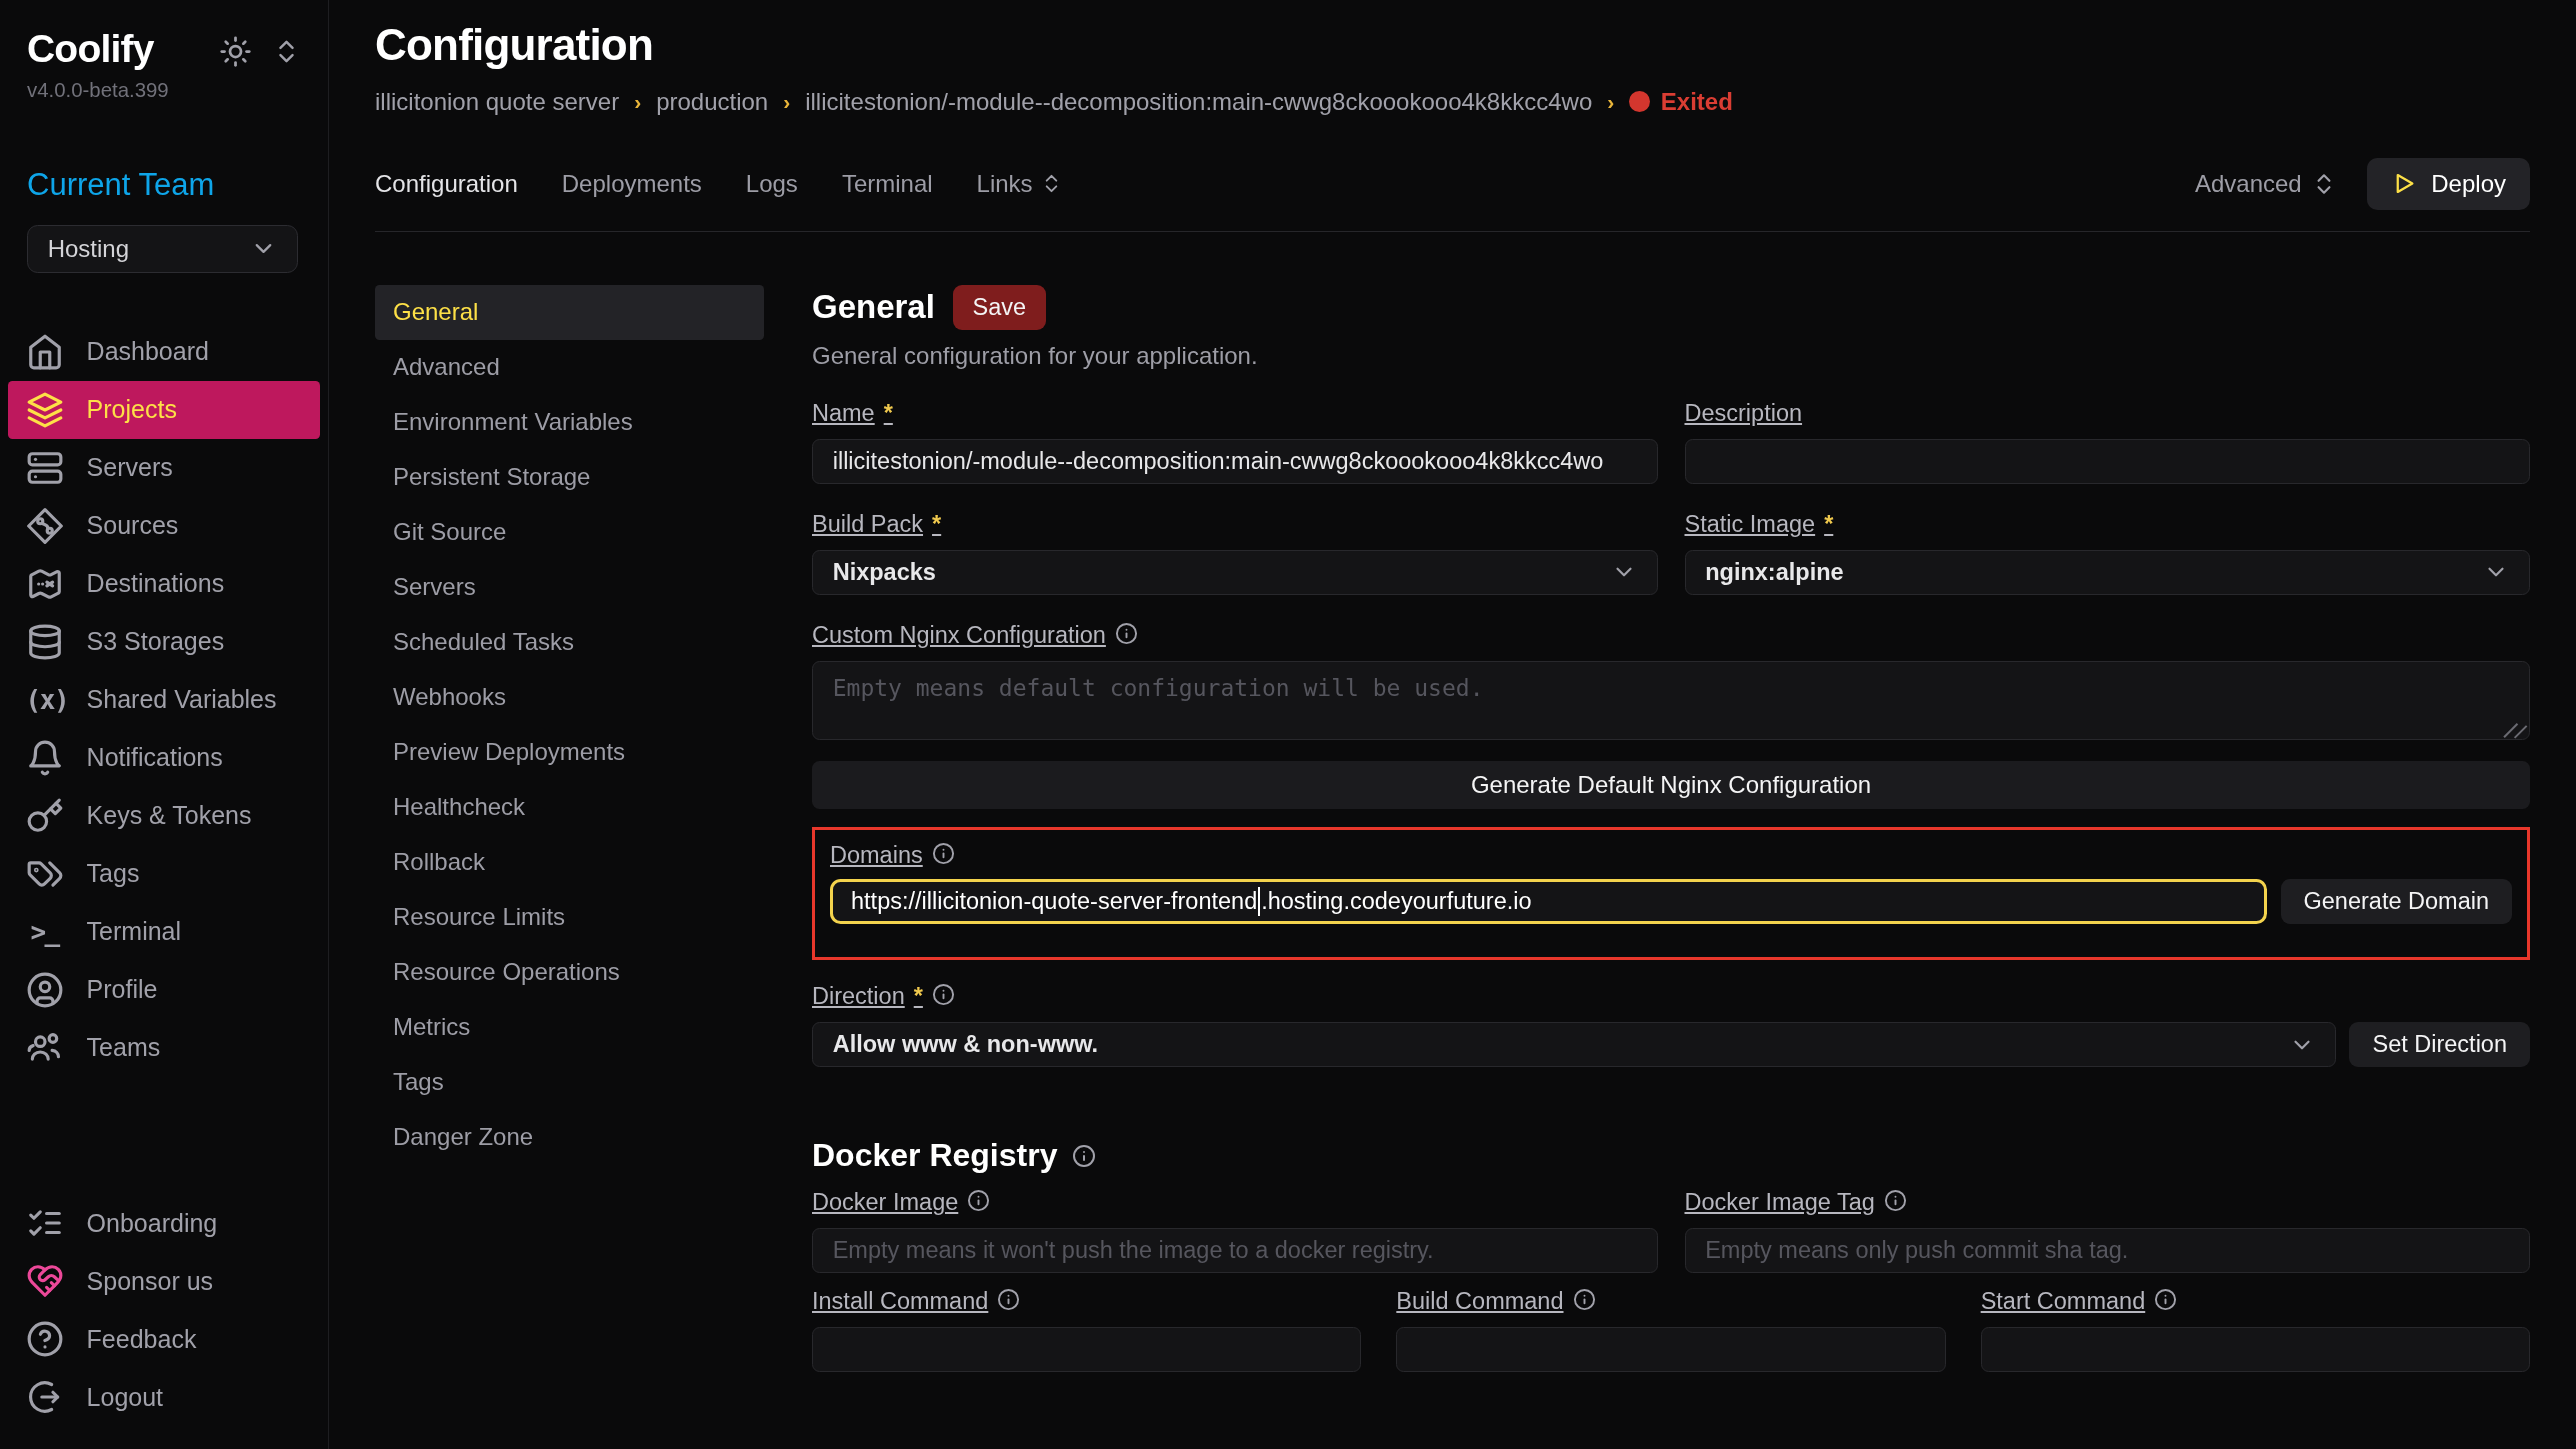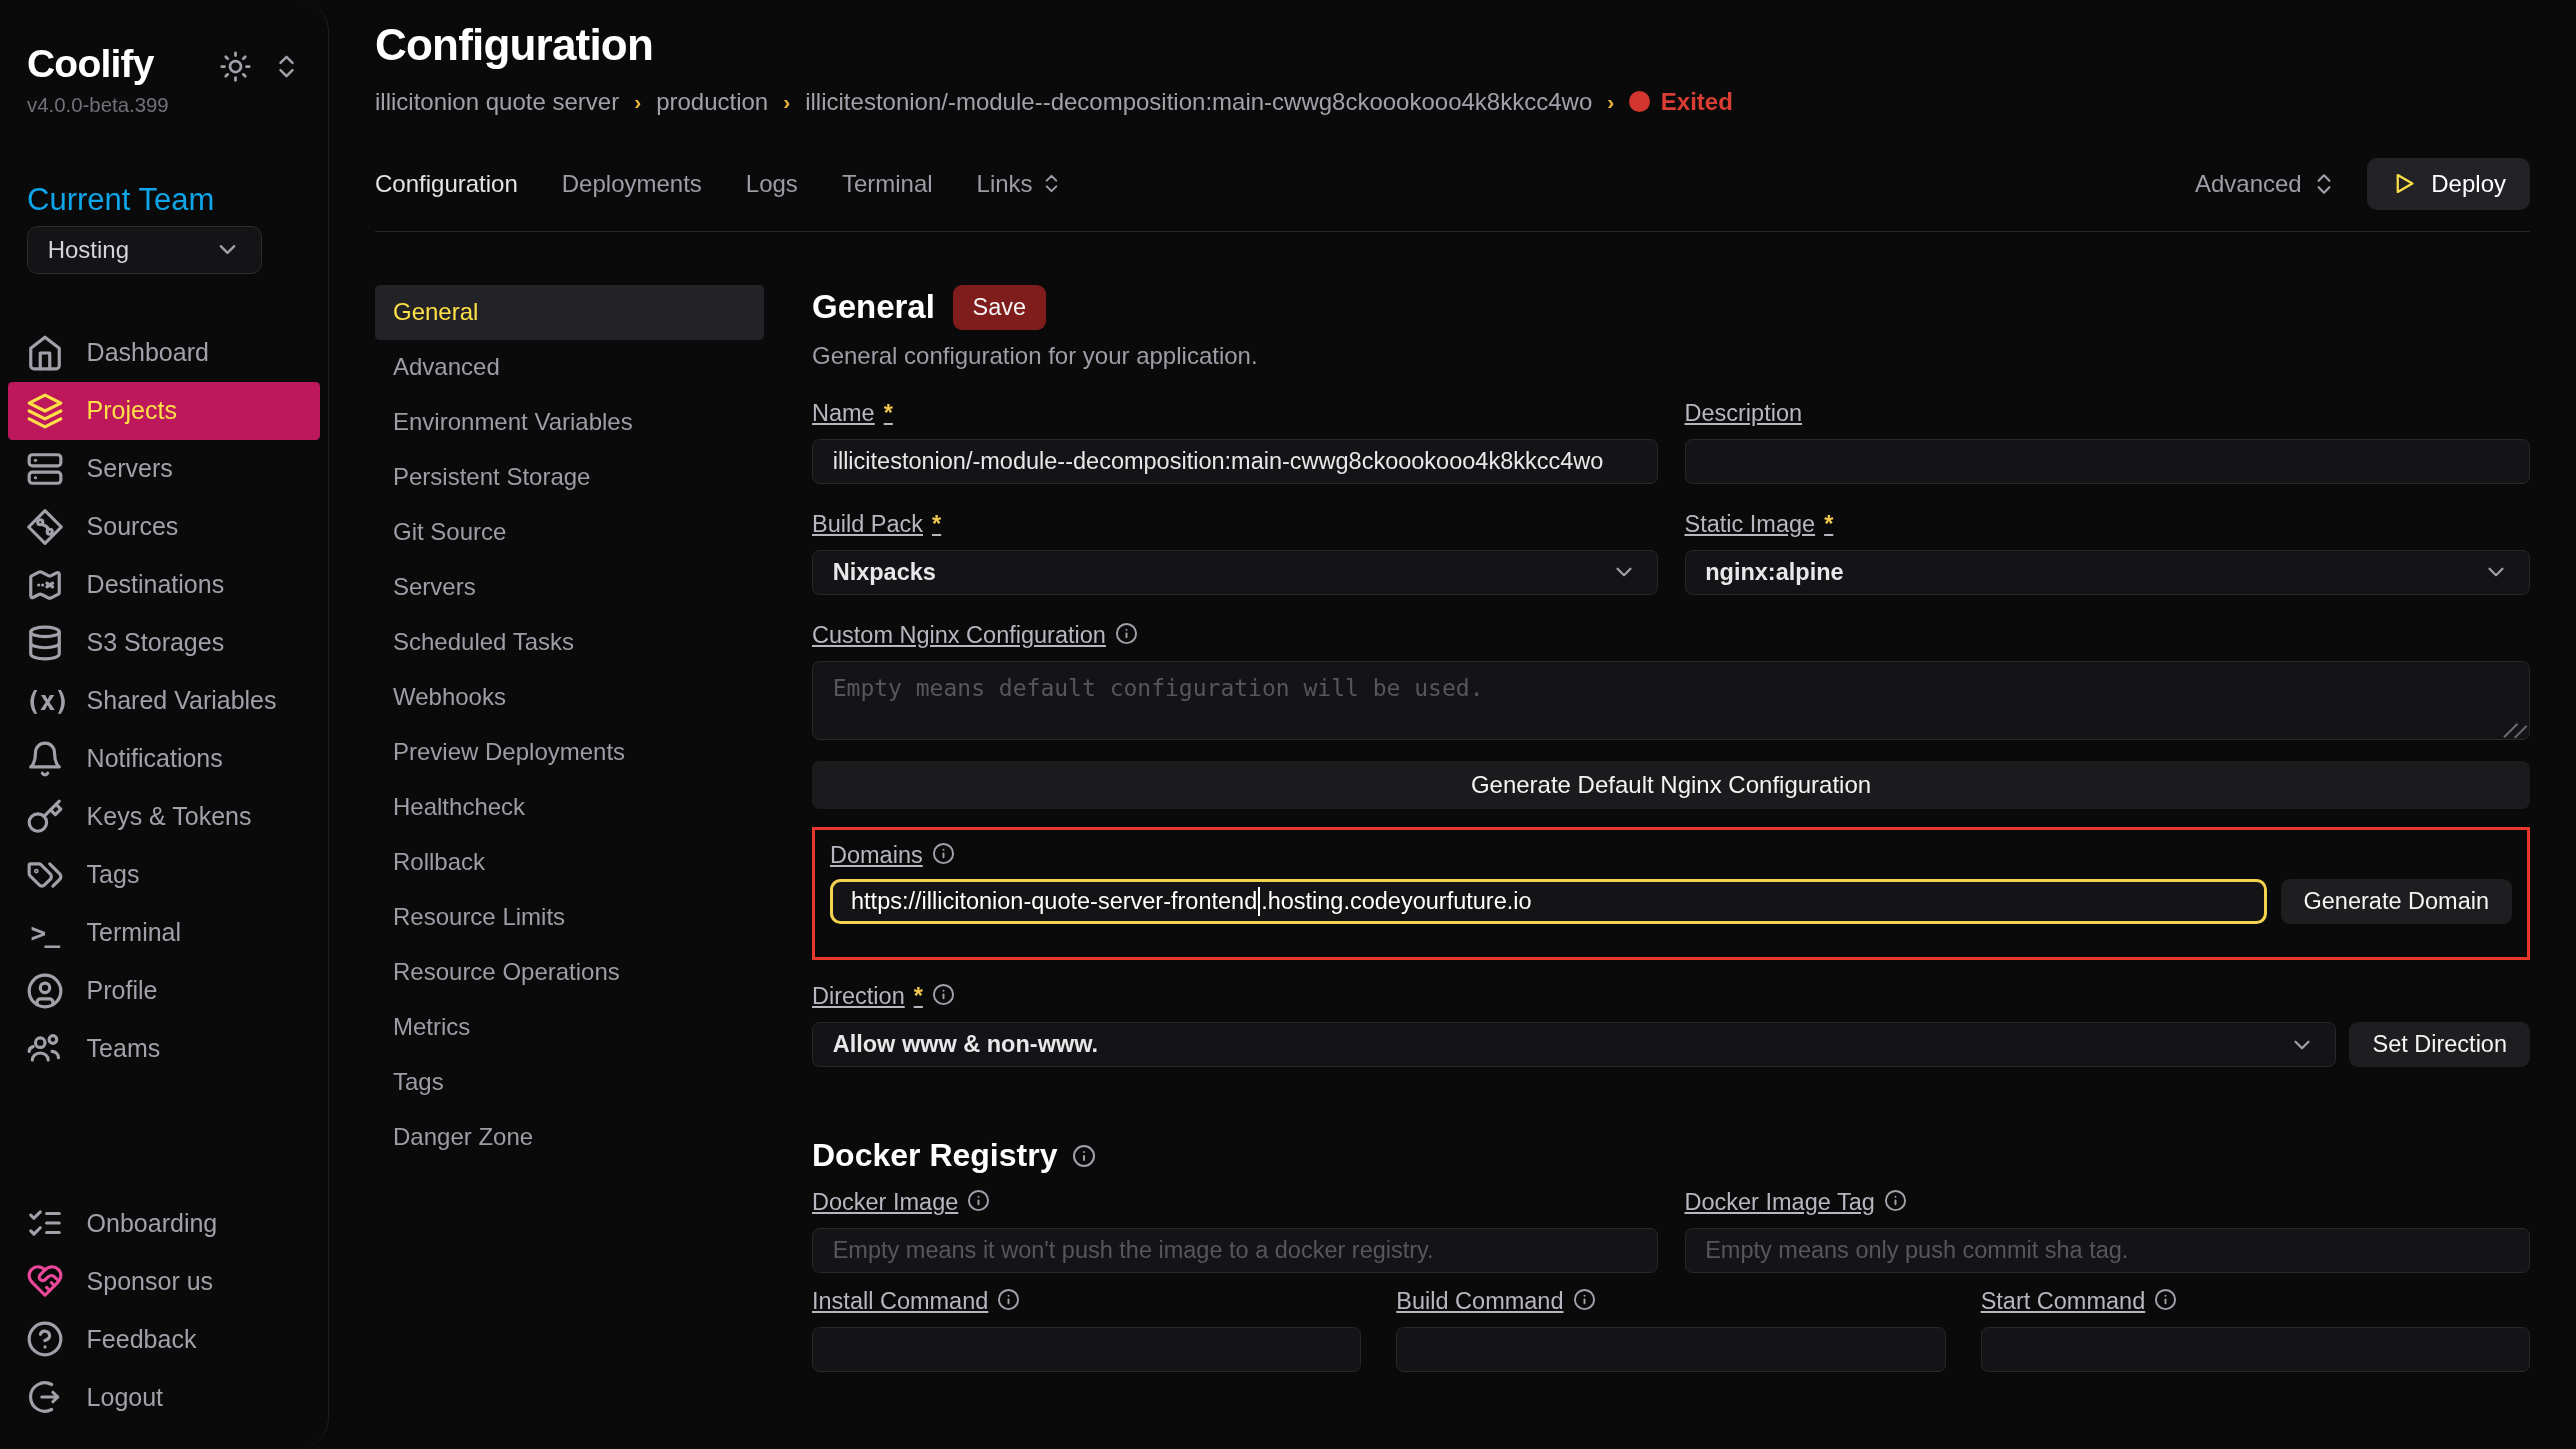--- a/index.html
+++ b/index.html
@@ -7,28 +7,28 @@
   body {
     background:#0a0a0b; color:#e4e4e7;
     font-family:"Liberation Sans","DejaVu Sans",sans-serif;
     display:flex;
   }
   svg { display:block; }
   .ico { stroke:#a1a1aa; fill:none; stroke-width:2; stroke-linecap:round; stroke-linejoin:round; }
 
   
   .sidebar { width:329px; min-width:329px; height:100%; border-right:1.5px solid #1e1e21;
-             display:flex; flex-direction:column; padding:36px 0 23px;border-radius:32px; }
+             display:flex; flex-direction:column; padding:21px 0 23px; }
   .logo-row { display:flex; align-items:flex-start; padding:6px 27px 0; }
   .logo { font-size:39px; font-weight:700; color:#fff; letter-spacing:-0.8px; }
   .logo-icons { margin-left:auto; display:flex; align-items:center; gap:19.7px; padding-top:7.6px; }
   .version { padding:7.6px 27px 0; font-size:20.4px; color:#71717a; }
   .team-block { padding:65px 27px 0; }
   .team-label { font-size:31px; color:#0ea5e9; }
-  .team-select { margin-top:8px; width:235px; height:48px; background:#141416; border:1.5px solid #2c2c31;
+  .team-select { margin-top:22px; width:271px; height:48px; background:#141416; border:1.5px solid #2c2c31;
                  border-radius:10.6px; display:flex; align-items:center; padding:0 19.7px; cursor:pointer;gap:48px; }
   .team-select span { font-size:24px; color:#d4d4d8; }
   .team-select svg { margin-left:auto; }
   .nav { margin-top:50px; display:flex; flex-direction:column; }
   .nav-item { display:flex; align-items:center; gap:23px; height:58px; padding:0 0 0 18px;
               margin:0 7.6px; font-size:25px; color:#a1a1aa; cursor:pointer; border-radius:4.5px; }
   .nav-item.active { background:#be185d; color:#fde047; }
   .nav-item.active .ico { stroke:#fde047; }
   .nav-item .glyph { font-size:26px; font-weight:600; color:#a1a1aa; width:38px; text-align:center;
                      font-family:"DejaVu Sans Mono",monospace; letter-spacing:-1.5px; }

